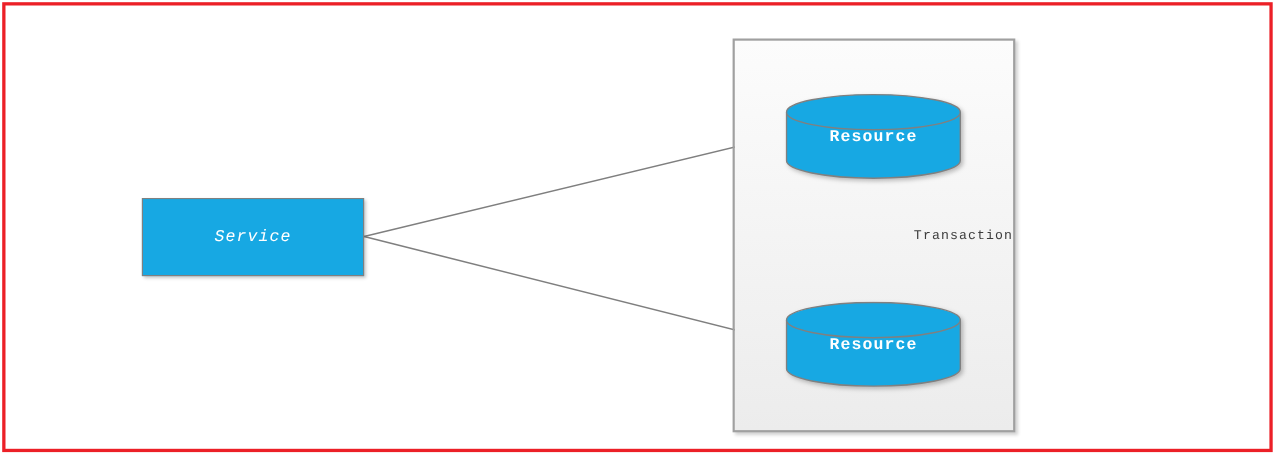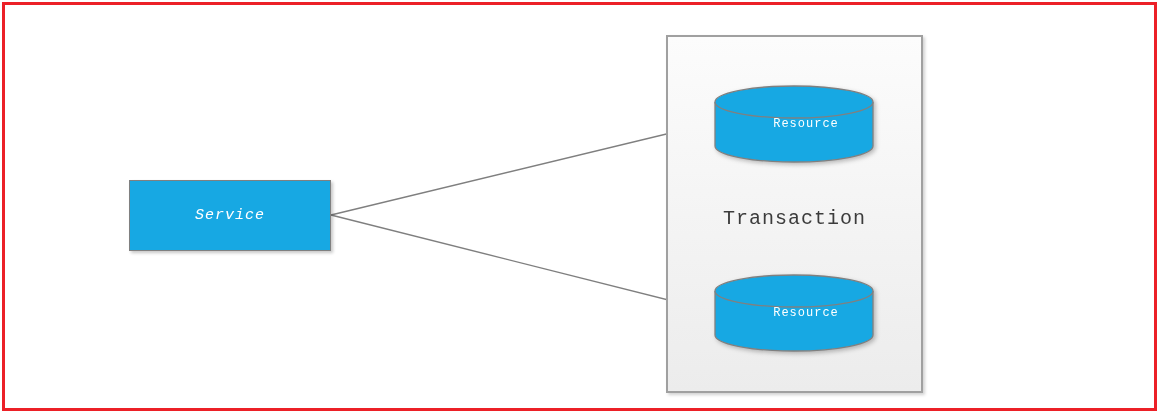--- a/index.html
+++ b/index.html
@@ -68,47 +68,48 @@
     left: 666px; top: 35px;
     width: 257px; height: 358px;
     background: linear-gradient(180deg, #fcfcfc 0%, #ececec 100%);
     border: 2px solid var(--container-border);
     box-shadow: 2px 2px 3px rgba(0,0,0,0.18);
   }
   .transaction-label {
     position: absolute;
     left: 0; top: 170px;
     width: 100%;
-    text-align: center;
+    text-align: right;
     color: var(--label-dark);
-    font-size: 20px;
+    font-size: 12px;
     letter-spacing: 1px;
   }
   .cylinder {
     position: absolute;
     width: 160px; height: 78px;
   }
   .cylinder.top { left: 714px; top: 85px; }
   .cylinder.bottom { left: 714px; top: 274px; }
   .cylinder svg {
     position: absolute;
     left: 0; top: 0;
     filter: drop-shadow(2px 2px 2px rgba(0,0,0,0.25));
   }
   .cylinder .cyl-fill { fill: var(--shape-fill); stroke: var(--shape-border); stroke-width: 1.3; }
   .cylinder .node-label {
     position: absolute;
-    left: 12px; top: 0;
+    left: 0; top: 0;
     width: 100%; height: 100%;
     display: flex;
     align-items: center;
     justify-content: center;
     color: var(--label-light);
-    font-size: 12px;
+    font-size: 15px;
     letter-spacing: 1px;
+    font-weight: bold;
   }
 </style>
 </head>
 <body>
 
 <div class="canvas">
 
   <div class="frame"></div>
 
   <svg class="connectors" viewBox="0 0 1159 413" xmlns="http://www.w3.org/2000/svg">

